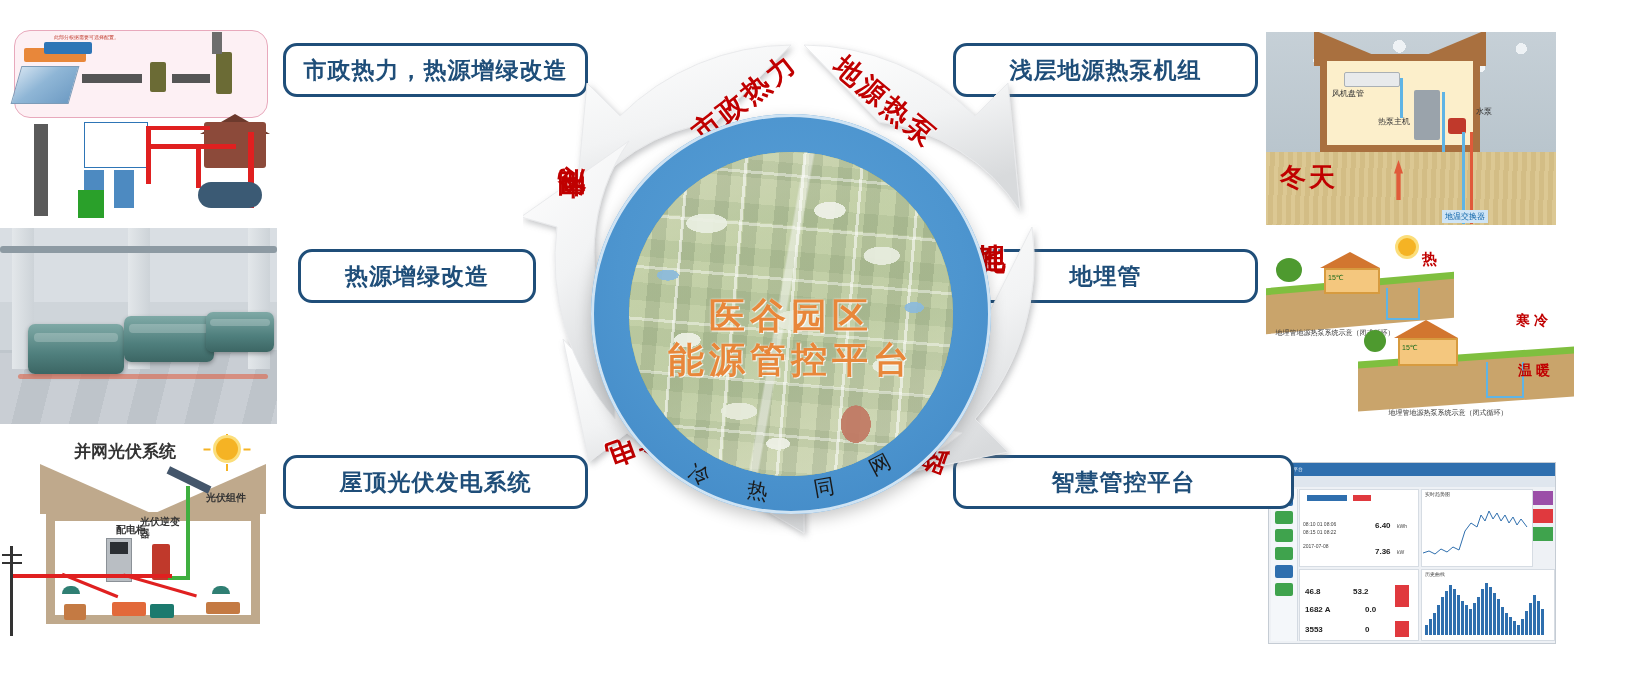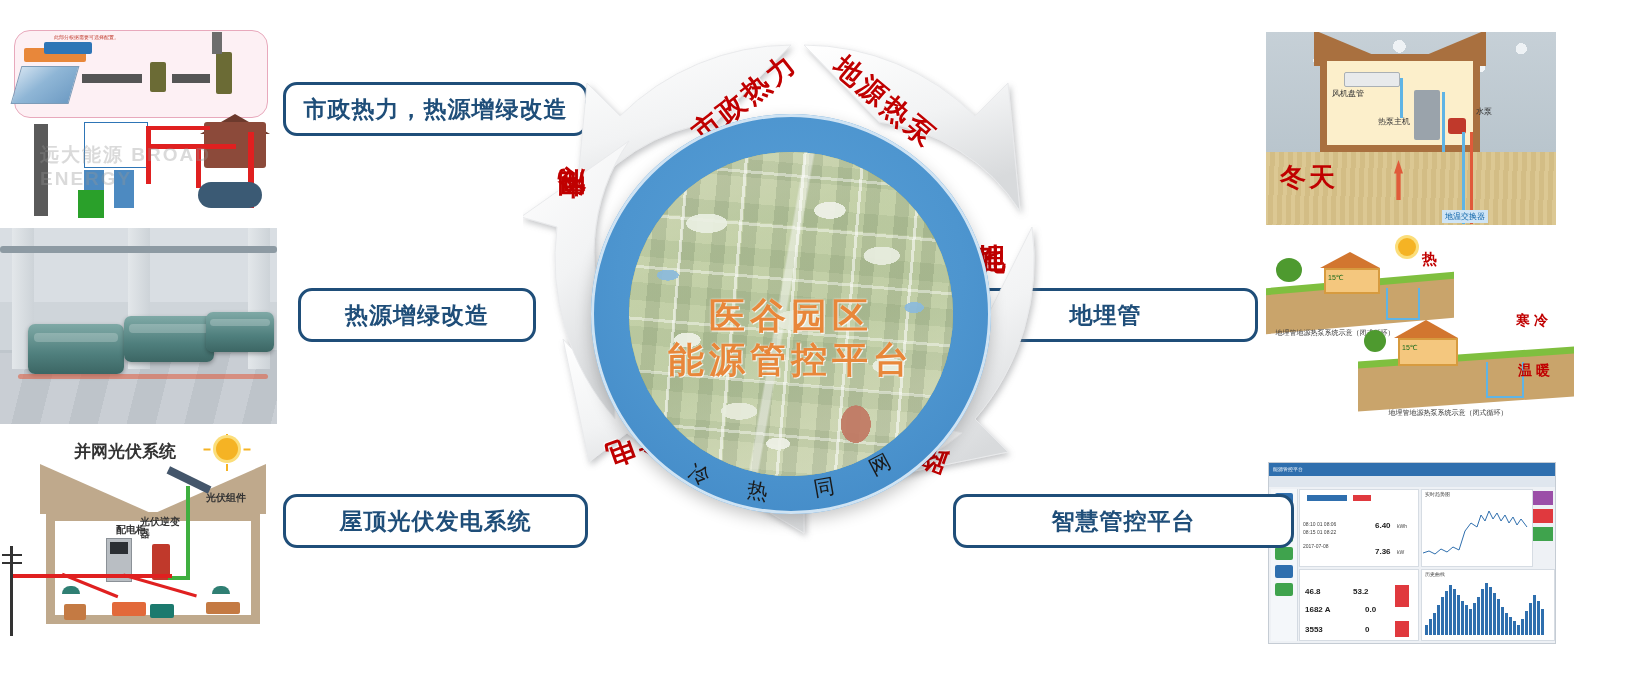--- a/index.html
+++ b/index.html
@@ -7,21 +7,21 @@
     width:1646px;height:684px;position:relative;overflow:hidden;
     font-family:"Liberation Sans","DejaVu Sans",sans-serif;
   }
   .stage{position:absolute;left:0;top:0;width:1646px;height:684px;}
 
   
   .pill{
     position:absolute;display:flex;align-items:center;justify-content:center;
     background:#ffffff;border:3px solid #1F4E79;border-radius:14px;
     color:#1F4E79;font-weight:bold;letter-spacing:1px;
-    font-size:23px;line-height:1;box-sizing:border-box;margin-top:39px;
+    font-size:23px;line-height:1;box-sizing:border-box;
   }
   .pill span{white-space:nowrap;}
 
   #pill-l1{left:283px;top:43px;width:305px;height:54px;}
   #pill-l2{left:298px;top:249px;width:238px;height:54px;}
   #pill-l3{left:283px;top:455px;width:305px;height:54px;}
   #pill-r1{left:953px;top:43px;width:305px;height:54px;}
   #pill-r2{left:953px;top:249px;width:305px;height:54px;}
   #pill-r3{left:953px;top:455px;width:341px;height:54px;}
 
@@ -251,21 +251,20 @@
     <div class="tankbox t2"></div>
     <div class="houseroof"></div>
     <div class="house"></div>
     <div class="redpipe" style="left:150px;top:104px;width:60px;height:4px;"></div>
     <div class="redpipe" style="left:150px;top:122px;width:86px;height:5px;"></div>
     <div class="redpipe" style="left:146px;top:104px;width:5px;height:58px;"></div>
     <div class="redpipe" style="left:196px;top:122px;width:5px;height:44px;"></div>
     <div class="redpipe" style="left:248px;top:110px;width:6px;height:76px;"></div>
     <div class="greentank"></div>
     <div class="boiler"></div>
-    <div class="wm">远大能源 BROAD ENERGY</div>
   </div>
 
   <div class="tile" id="img-ml">
     <div class="floor"></div>
     <div class="col" style="left:12px;"></div>
     <div class="col" style="left:128px;"></div>
     <div class="col" style="left:248px;"></div>
     <div class="pipe" style="left:0;top:18px;width:277px;height:7px;"></div>
     <div class="chiller" style="left:28px;top:96px;width:96px;height:50px;"></div>
     <div class="chiller" style="left:124px;top:88px;width:90px;height:46px;"></div>
@@ -440,20 +439,23 @@
 
   <div class="pill" id="pill-l1">
     <span>市政热力，热源增绿改造</span>
   </div>
   <div class="pill" id="pill-l2">
     <span>热源增绿改造</span>
   </div>
   <div class="pill" id="pill-l3">
     <span>屋顶光伏发电系统</span>
   </div>
+  <div class="pill" id="pill-r1">
+    <span>浅层地源热泵机组</span>
+  </div>
   <div class="pill" id="pill-r2">
     <span>地埋管</span>
   </div>
   <div class="pill" id="pill-r3">
     <span>智慧管控平台</span>
   </div>
 
   <div class="donut-wrap">
 
     <svg class="arrowlayer" viewBox="0 0 537 642">

